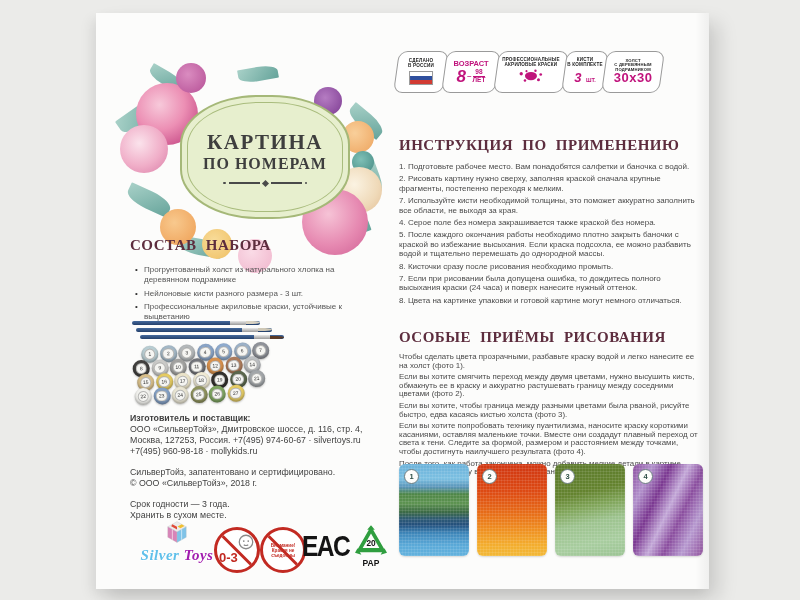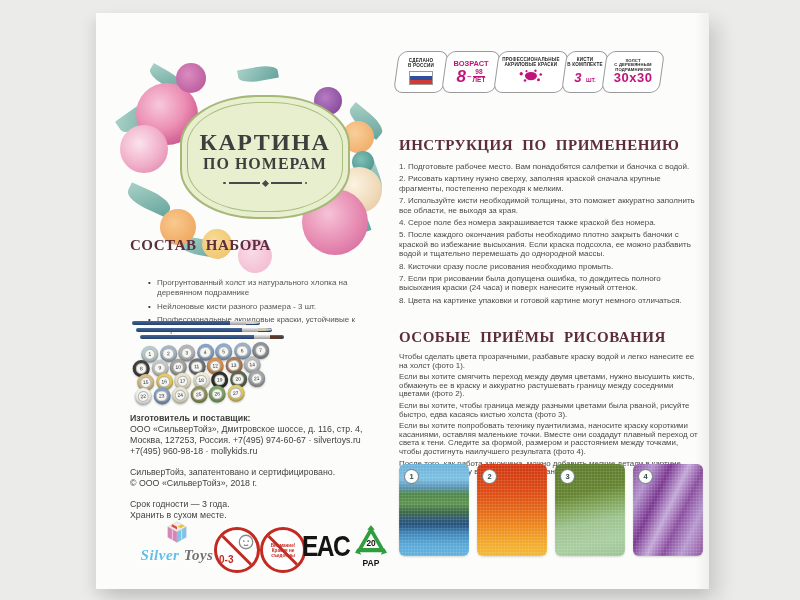--- a/index.html
+++ b/index.html
@@ -27,34 +27,34 @@
   .sz-big{font-size:13px;font-weight:bold;color:#c0137c;line-height:12px;letter-spacing:.5px;}
 
   
   .logo-cluster{position:absolute;left:22px;top:58px;width:268px;height:210px;}
   .fl{position:absolute;border-radius:50%;}
   .leaf{position:absolute;border-radius:4% 50% 4% 50%;background:linear-gradient(135deg,#9fccc2,#559a90);opacity:.9;}
   .plaque{position:absolute;left:62px;top:24px;width:166px;height:120px;background:#e7efce;
           border:2.5px solid #a5b878;border-radius:46% 46% 46% 46%/40%;z-index:5;
           display:flex;flex-direction:column;align-items:center;justify-content:center;}
   .plaque::before{content:'';position:absolute;inset:5px;border:1.2px solid #a9bc7d;border-radius:inherit;}
-  .plq-t1{font-family:"Liberation Serif",serif;font-weight:bold;font-size:24px;letter-spacing:1.5px;
+  .plq-t1{font-family:"Liberation Serif",serif;font-weight:bold;font-size:21px;letter-spacing:1.5px;
           color:#3e3e3e;line-height:26px;}
   .plq-t2{font-family:"Liberation Serif",serif;font-weight:bold;font-size:16px;letter-spacing:1px;
           color:#3e3e3e;line-height:18px;}
   .orn{display:flex;align-items:center;gap:3px;width:84px;margin-top:8px;}
   .orn .ln{height:1.4px;background:#4a4a4a;flex:1;}
   .orn .di{width:5px;height:5px;background:#4a4a4a;transform:rotate(45deg);}
   .orn .dot{width:2.5px;height:2.5px;border-radius:50%;background:#4a4a4a;}
 
   
   .h-serif{font-family:"Liberation Serif",serif;font-weight:bold;color:#5d2d3e;
            font-size:15px;letter-spacing:.5px;word-spacing:5px;}
   .small{font-size:8px;line-height:9.4px;color:#4a4a4a;}
-  .kit-list{position:absolute;left:36px;top:249px;width:208px;margin:16px;padding:0;list-style:none;}
+  .kit-list{position:absolute;left:36px;top:249px;width:208px;margin:3px;padding:0;list-style:none;}
   .kit-list li{position:relative;padding-left:9px;margin-bottom:4px;font-size:8px;line-height:9.8px;color:#555;}
   .kit-list li::before{content:'•';position:absolute;left:0;top:0;color:#333;}
 
   
   .brushes{position:absolute;left:36px;top:308px;width:150px;}
   .brush{position:relative;height:3.6px;border-radius:2px;margin-bottom:3.6px;
          background:linear-gradient(180deg,#44699c,#24406b);}
   .brush .fer{position:absolute;right:14px;top:0;width:16px;height:100%;
          background:linear-gradient(180deg,#e8e8e8,#9a9a9a);}
   .brush .tip{position:absolute;right:0;top:.3px;width:14px;height:3px;border-radius:0 60% 60% 0;}
@@ -69,27 +69,27 @@
        font-size:5px;line-height:9px;text-align:center;color:#333;}
 
   
   .mk{position:absolute;left:34px;width:272px;font-size:8.8px;line-height:11px;color:#3f3f3f;}
   .mk b{font-size:8.8px;}
 
   
   .brand{position:absolute;left:26px;top:508px;width:110px;text-align:center;}
   .brand-txt{font-family:"Liberation Serif",serif;font-style:italic;font-weight:bold;font-size:15px;
              letter-spacing:.5px;text-shadow:0 0 2px #fff,0 1px 0 #fff;}
-  .w-silver{color:#5fc0ea;} .w-toys{color:#737373;}
+  .w-silver{color:#5fc0ea;} .w-toys{color:#a21caf;}
   .sign{position:absolute;width:40px;height:40px;border-radius:50%;border:3.4px solid #c22a22;background:#fff;
         overflow:hidden;}
   .sign::after{content:'';position:absolute;left:46%;top:-6px;bottom:-6px;width:3.4px;background:#c22a22;
         transform:rotate(-45deg);}
   .s03{left:118px;top:514px;} .sne{left:164px;top:514px;}
-  .s03 .lbl{position:absolute;left:2px;bottom:5px;font-size:10px;font-weight:bold;color:#c22a22;}
+  .s03 .lbl{position:absolute;left:2px;bottom:5px;font-size:13px;font-weight:bold;color:#c22a22;}
   .sne .txt{position:absolute;inset:0;display:flex;flex-direction:column;align-items:center;justify-content:center;
         font-size:4.6px;line-height:5px;font-weight:bold;color:#c22a22;text-align:center;}
   .eac{position:absolute;left:206px;top:516px;font-weight:900;font-size:30px;color:#141414;
        letter-spacing:-2px;transform:scaleX(.82);transform-origin:left;line-height:34px;}
   .recy{position:absolute;left:258px;top:512px;width:34px;text-align:center;}
   .recy .pap{font-size:8.5px;font-weight:bold;color:#141414;line-height:8px;}
 
   
   .rcol{position:absolute;left:303px;width:302px;margin-top:8px;}
   .instr-it{margin-bottom:3px;}

